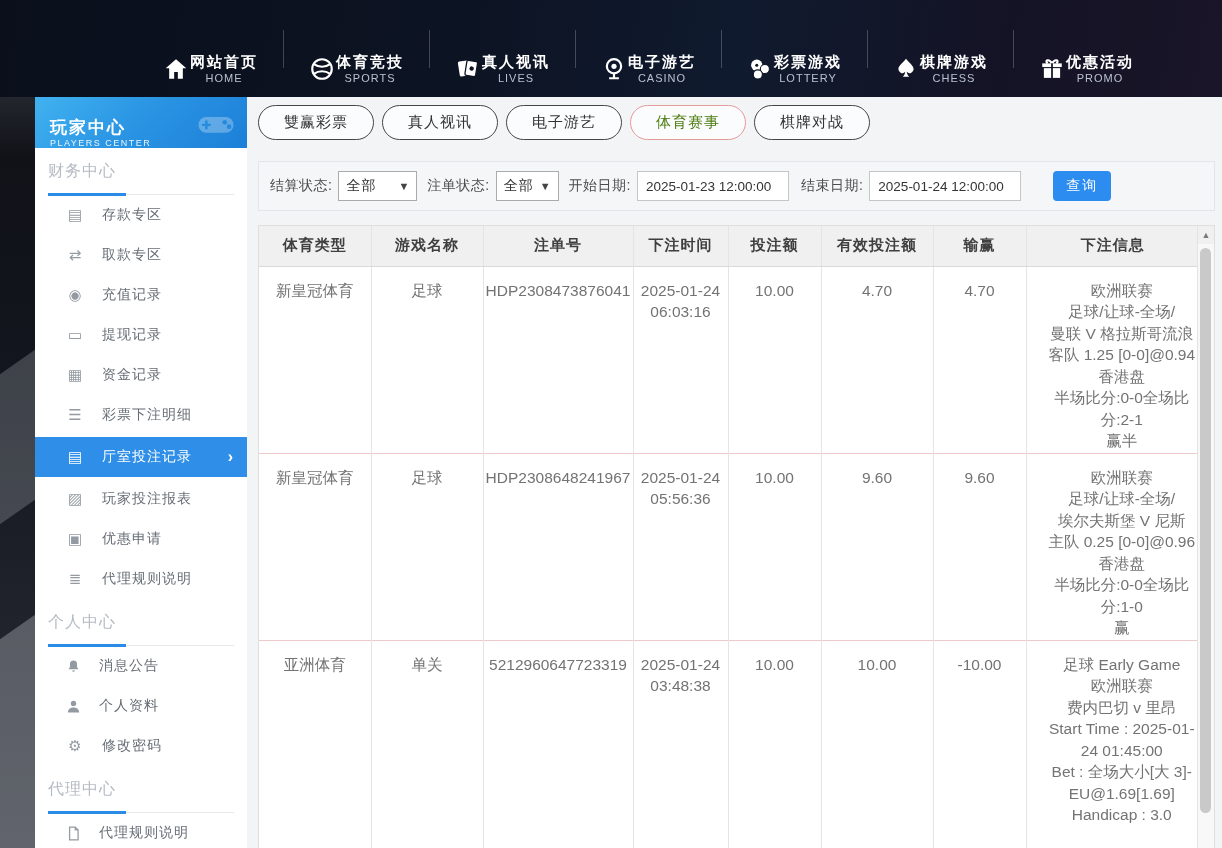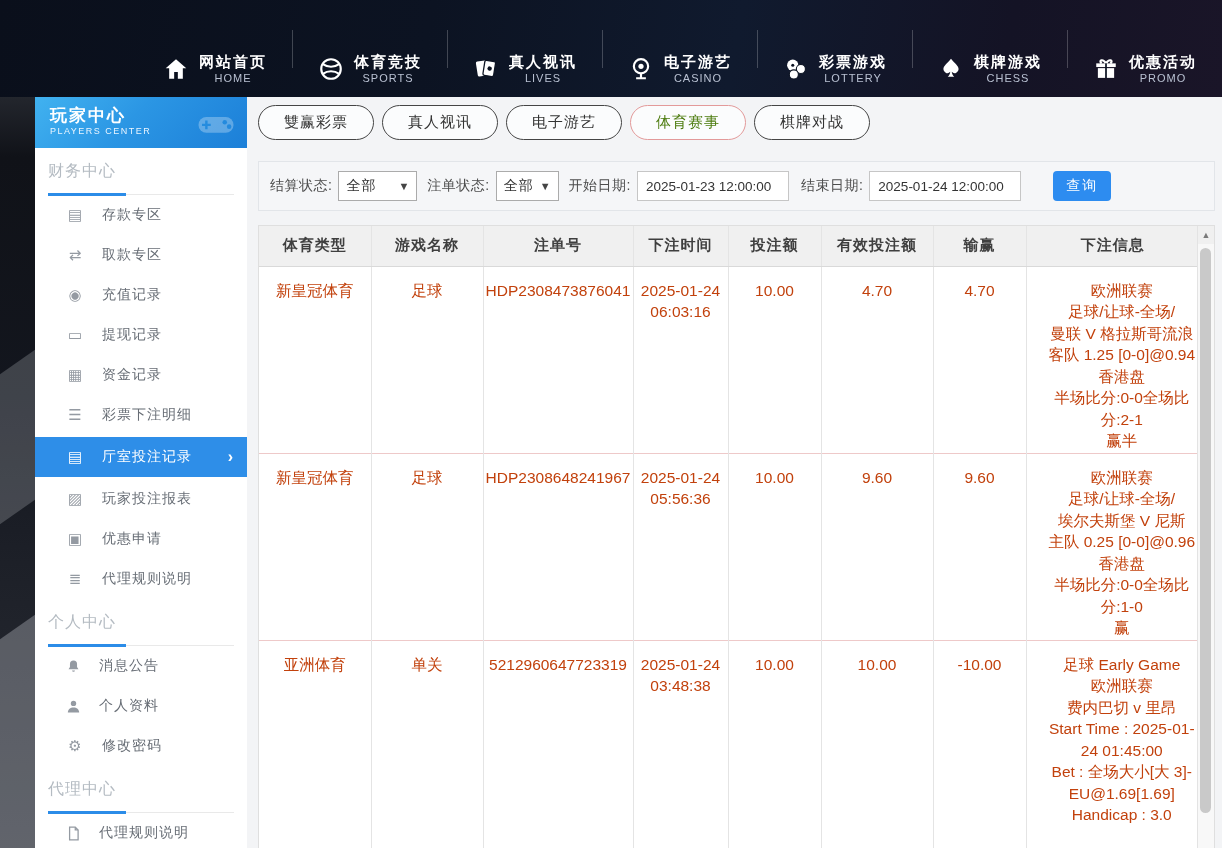--- a/index.html
+++ b/index.html
@@ -3,38 +3,38 @@
 <meta charset="utf-8">
 <style>
   * { margin:0; padding:0; box-sizing:border-box; }
   html,body { width:1222px; height:848px; overflow:hidden;
     font-family:"Liberation Sans","DejaVu Sans",sans-serif; background:#f3f4f6; }
 
   
   .navbar { height:97px; width:100%;
     background:linear-gradient(100deg,#0a0f1b 0%,#0c1322 35%,#101a2e 60%,#141325 82%,#1a1528 100%);
     display:flex; align-items:center; padding-left:138px; }
-  .nav-item { display:flex; align-items:center; gap:10px; padding:0 25px; cursor:pointer;margin-top:40px; }
+  .nav-item { display:flex; align-items:center; gap:1px; padding:0 25px; cursor:pointer;margin-top:40px; }
   .nav-icon { width:26px; height:26px; color:#ffffff; flex:0 0 auto; }
   .nav-text { text-align:center; }
   .nav-zh { color:#ffffff; font-size:15px; font-weight:bold; letter-spacing:2px; line-height:19px; }
   .nav-en { color:#b9c1d2; font-size:11px; letter-spacing:1px; line-height:15px; }
   .nav-divider { width:1px; height:38px; background:rgba(255,255,255,0.22); }
 
   
   .page { position:relative; height:751px; }
   .left-strip { position:absolute; left:0; top:0; width:35px; height:100%; overflow:hidden;
     background:linear-gradient(180deg,#23262d 0%,#101218 8%,#13161e 40%,#1d2028 62%,#2b2e36 100%); }
   .bg-shape { position:absolute; left:-25px; width:85px; background:#dfe2e8; transform:skewY(-35deg); }
   .bg-shape.s1 { top:265px; height:150px; opacity:.22; }
   .bg-shape.s2 { top:530px; height:290px; opacity:.30; }
 
   
   .sidebar { position:absolute; left:35px; top:0; width:212px; height:100%; background:#ffffff; }
-  .side-header { height:51px; position:relative; overflow:hidden; padding:8px 0 0 15px;
+  .side-header { height:51px; position:relative; overflow:hidden; padding:20px 0 0 15px;
     background:linear-gradient(135deg,#41b2f0 0%,#2b96e4 45%,#1c7fd8 100%); }
   .side-header .t { color:#fff; font-size:17px; font-weight:bold; letter-spacing:2px; line-height:21px; }
   .side-header .s { color:#eaf5ff; font-size:9px; letter-spacing:1.5px; }
   .pad-deco { position:absolute; right:10px; top:6px; opacity:.28; color:#fff; }
   .section-title { margin:13px 13px 0 13px; height:34px; font-size:16px; color:#b4bbc2;
     letter-spacing:1px; position:relative; }
   .section-title::after { content:""; position:absolute; left:0; right:0; bottom:0; height:1px; background:#e9e9e9; }
   .section-title::before { content:""; position:absolute; left:0; bottom:-1px; width:78px; height:3px; background:#2b8ce8; z-index:1; }
   .side-item { height:40px; display:flex; align-items:center; padding-left:30px; cursor:pointer;
     color:#676d75; font-size:14px; }
@@ -71,21 +71,21 @@
     border:1px solid #dfdfdf; }
   table { width:940px; table-layout:fixed; border-collapse:collapse; }
   col.c1,col.c2,col.c6 { width:112px; } col.c3 { width:150px; } col.c4 { width:95px; }
   col.c5,col.c7 { width:93px; } col.c8 { width:173px; }
   th { height:40px; background:#f0f0f0; font-size:15px; color:#3f3f3f; font-weight:bold;
     letter-spacing:1px; border-bottom:1px solid #d9d9d9; }
   th + th, td + td { border-left:1px solid #e4e4e4; }
   tbody tr { height:187px; }
   tbody tr + tr td { border-top:1px solid #eec9c9; }
   td { vertical-align:top; padding-top:13px; text-align:center; font-size:15.5px;
-    color:#c2410c; line-height:21.5px; }
+    color:#737373; line-height:21.5px; }
   td.bet-id { word-break:break-all; padding-left:2px; padding-right:2px; }
   td.info { white-space:pre-line; word-break:break-all; padding-left:21px; padding-right:3px; }
 
   .vscroll { position:absolute; top:0; right:0; width:17px; height:100%;
     background:#f8f8f8; border-left:1px solid #e3e3e3; }
   .vscroll .up { height:18px; background:#f0f0f0; color:#7a7a7a; font-size:9px;
     display:flex; align-items:center; justify-content:center; cursor:pointer; }
   .vscroll .thumb { position:absolute; left:2px; top:22px; width:11px; height:565px;
     background:#c9c9c9; border-radius:6px; cursor:pointer; }
 </style>

